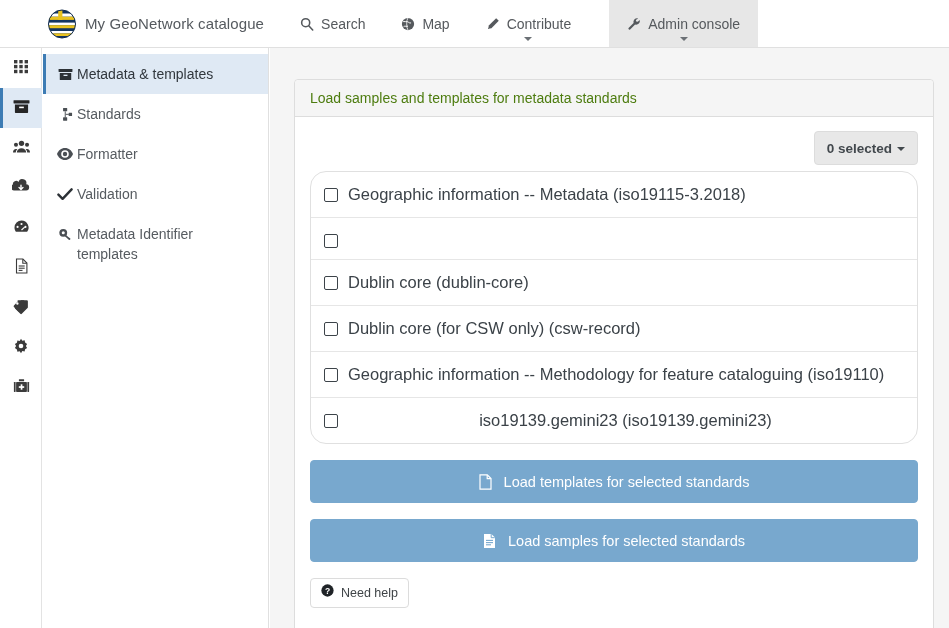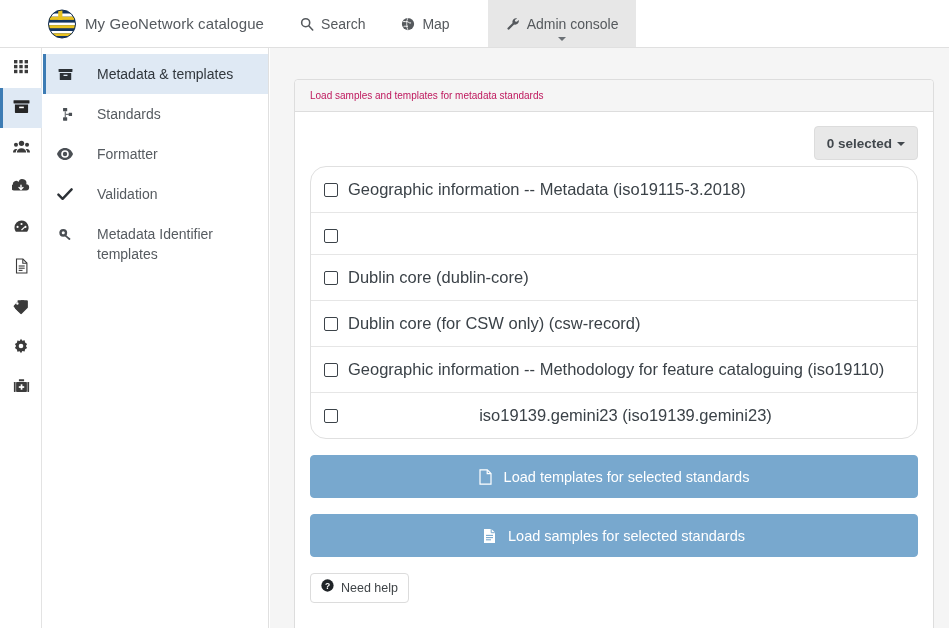--- a/index.html
+++ b/index.html
@@ -94,21 +94,21 @@
     position: absolute;
     top: 48px; left: 43px;
     width: 226px; height: 580px;
     background: #ffffff;
     border-right: 1px solid #e0e0e0;
     padding-top: 6px;
   }
   .subnav-item {
     display: flex;
     align-items: flex-start;
-    gap: 24px;
+    gap: 4px;
     padding: 10px 12px 10px 14px;
     font-size: 14px;
     color: #565b60;
     cursor: pointer;
     line-height: 20px;
     min-height: 40px;
   }
   .subnav-item.active {
     background: #dfe9f4;
     color: #31373d;
@@ -142,22 +142,22 @@
     min-height: 558px;
     background: #ffffff;
     border: 1px solid #dddddd;
     border-radius: 4px;
   }
   .panel-head {
     background: #f5f5f5;
     border-bottom: 1px solid #dddddd;
     border-radius: 4px 4px 0 0;
     padding: 10px 15px;
-    font-size: 10px;
-    color: #be185d;
+    font-size: 14px;
+    color: #4d7c0f;
   }
   .panel-body {
     padding: 14px 15px 18px 15px;
     position: relative;
   }
 
   .selector-bar {
     display: flex; justify-content: flex-end;
     height: 34px;
     margin-bottom: 6px;
@@ -292,20 +292,30 @@
       <span class="nav-icon">
         <svg width="14" height="14" viewBox="0 0 16 16">
           <circle cx="8" cy="8" r="7" fill="#55595d"></circle>
           <path d="M2.5 5.2c2 .6 3.6-.4 5 .2s2.2 2 4 1.3M3 11c1.6-1.2 3.4.3 5-.6" stroke="#ffffff" stroke-width="1.1" fill="none"></path>
           <path d="M8 1c-2 2.5-2 11 0 14" stroke="#ffffff" stroke-width="0.9" fill="none"></path>
         </svg>
       </span>
       <span>Map</span>
     </div>
 
+    <div class="nav-item">
+      <span class="nav-icon">
+        <svg width="14" height="14" viewBox="0 0 16 16">
+          <path d="M11.6 1.4l3 3-8.4 8.4-3.6.6.6-3.6z" fill="#55595d"></path>
+          <path d="M2.4 13.6l1.4-.3-1.1-1.1z" fill="#55595d"></path>
+        </svg>
+      </span>
+      <span>Contribute</span>
+      <span class="caret-dn"></span>
+    </div>
 
     <div class="nav-item active">
       <span class="nav-icon">
         <svg width="14" height="14" viewBox="0 0 16 16">
           <path d="M12.8 1.6a4.2 4.2 0 00-5.3 5.2L1.8 12.5a1.3 1.3 0 001.8 1.8l5.7-5.7a4.2 4.2 0 005.2-5.3l-2.2 2.2-1.8-.4-.4-1.8z" fill="#55595d"></path>
         </svg>
       </span>
       <span>Admin console</span>
       <span class="caret-dn"></span>
     </div>

